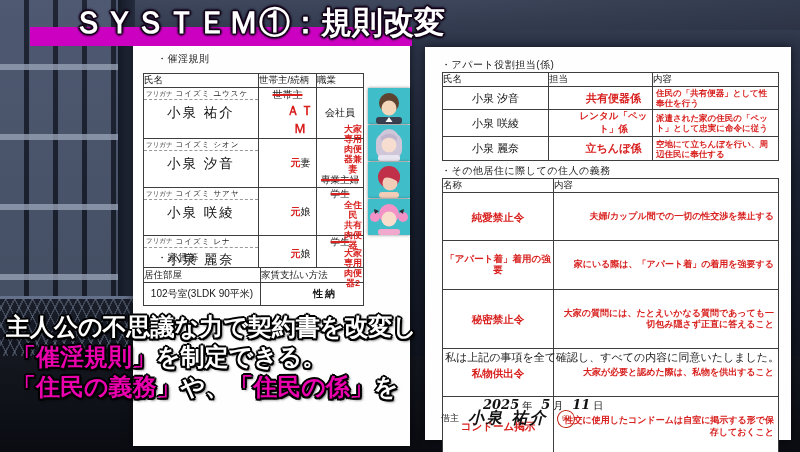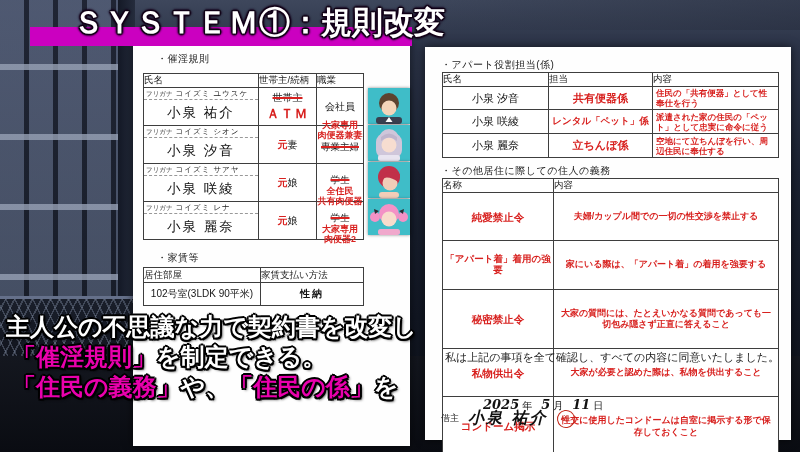--- a/index.html
+++ b/index.html
@@ -51,21 +51,21 @@
   
   .basic{left:10px;top:33px;width:220px;}
   .name-cell{vertical-align:top;}
   .furi{display:flex;align-items:center;gap:3px;padding:1px 2px 0 2px;border-bottom:1px dashed #999;height:10px;}
   .furi-label{font-size:6.5px;color:#444;}
   .furi-name{font-size:7.5px;letter-spacing:1px;color:#222;white-space:nowrap;}
   .member-name{height:25px;display:flex;align-items:center;justify-content:center;
     font-size:13.5px;letter-spacing:2px;color:#101010;}
   .rel-cell,.job-cell{text-align:center;font-size:10px;color:#141414;}
   .struck{text-decoration:line-through;text-decoration-color:#d8211f;text-decoration-thickness:2px;color:#1c1c1c;}
-  .red{color:#d8211f;font-weight:bold;}
+  .red{color:#d8211f;font-weight:bold;padding-left:26px;}
   .atm{font-size:13px;letter-spacing:1px;}
   .small-red{font-size:9px;line-height:1.1;}
   .ovf-up{margin-top:-14px;position:relative;z-index:2;}
   .ovf-down{margin-bottom:-16px;position:relative;z-index:2;}
 
   
   .rent{left:10px;top:227px;width:220px;}
   .rent .dat td{height:22px;font-size:10px;text-align:center;color:#141414;}
   .payment{font-size:12.5px;letter-spacing:2px;}
 
@@ -73,21 +73,21 @@
   .portrait{position:absolute;left:368px;width:42px;height:36px;z-index:3;box-shadow:0 0 3px rgba(0,0,0,.45);}
   .portrait svg{display:block;}
 
   
   .roles{left:17px;top:25px;width:336px;}
   .roles .nm{font-size:11px;text-align:center;color:#111;}
   .roles .role{font-size:11px;text-align:center;}
   .roles .det{font-size:8.5px;line-height:1.2;text-align:left;padding:1px 3px;}
   .duties{left:17px;top:131px;width:336px;}
   .duties .nm{font-size:10.5px;text-align:center;line-height:1.15;padding:7px 2px;}
-  .duties .det{font-size:9px;line-height:1.25;text-align:center;padding:18px 4px;}
+  .duties .det{font-size:9px;line-height:1.25;text-align:right;padding:18px 4px;}
 
   .agree{position:absolute;left:20px;top:303px;font-size:11px;color:#1a1a1a;white-space:nowrap;}
   .dateline{position:absolute;left:58px;top:348px;color:#111;white-space:nowrap;}
   .hand{font-family:"DejaVu Serif",serif;font-style:italic;font-weight:bold;font-size:13px;}
   .unit{font-size:10px;margin:0 9px 0 3px;}
   .sig{position:absolute;left:16px;top:361px;display:flex;align-items:center;gap:9px;}
   .sig-label{font-size:9px;color:#222;}
   .sig-name{font-family:"DejaVu Serif",serif;font-weight:bold;font-style:italic;
     font-size:16px;letter-spacing:2px;color:#101010;}
   .seal{width:16px;height:16px;border:1.5px solid #c22a1c;border-radius:50%;color:#c22a1c;

